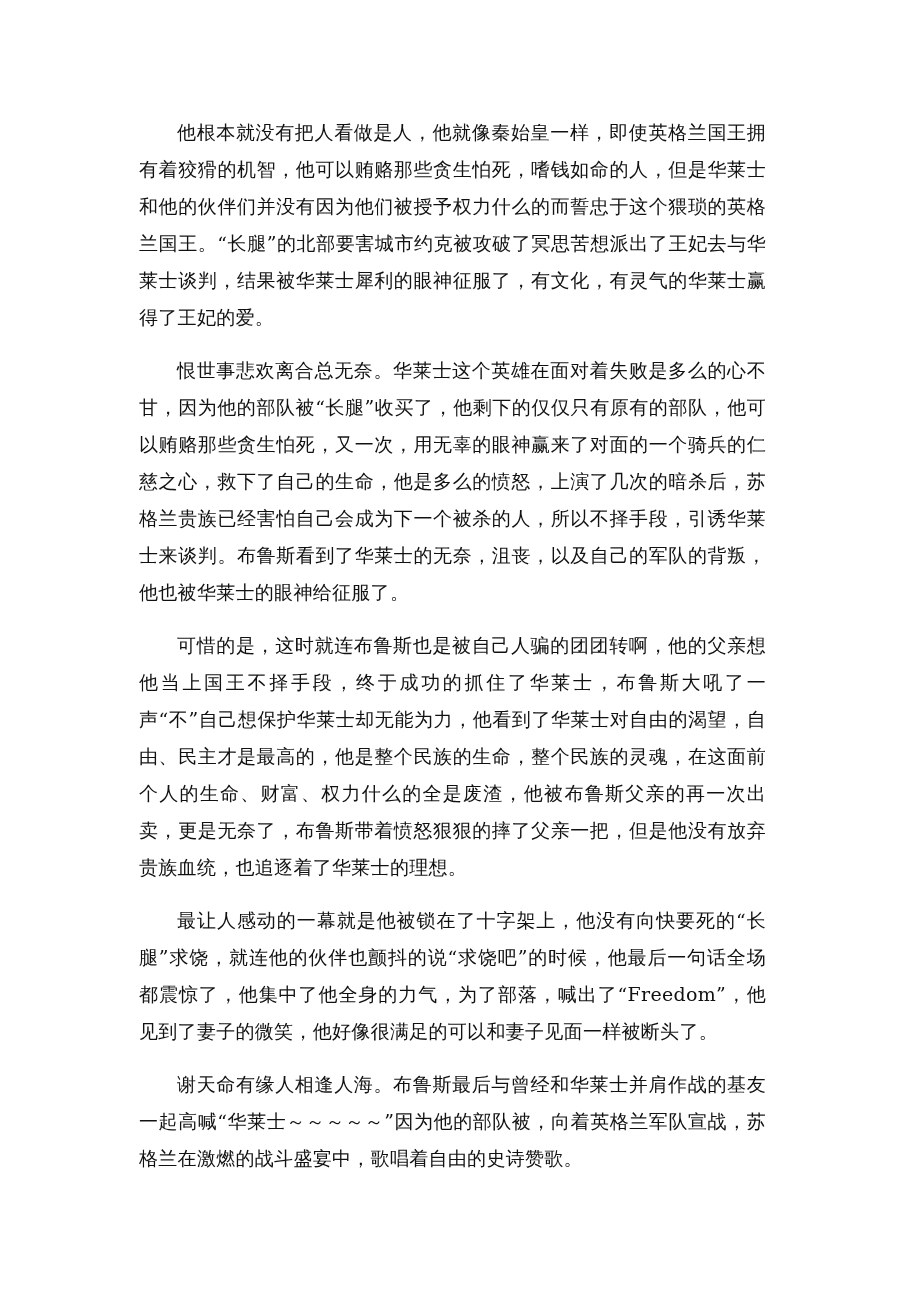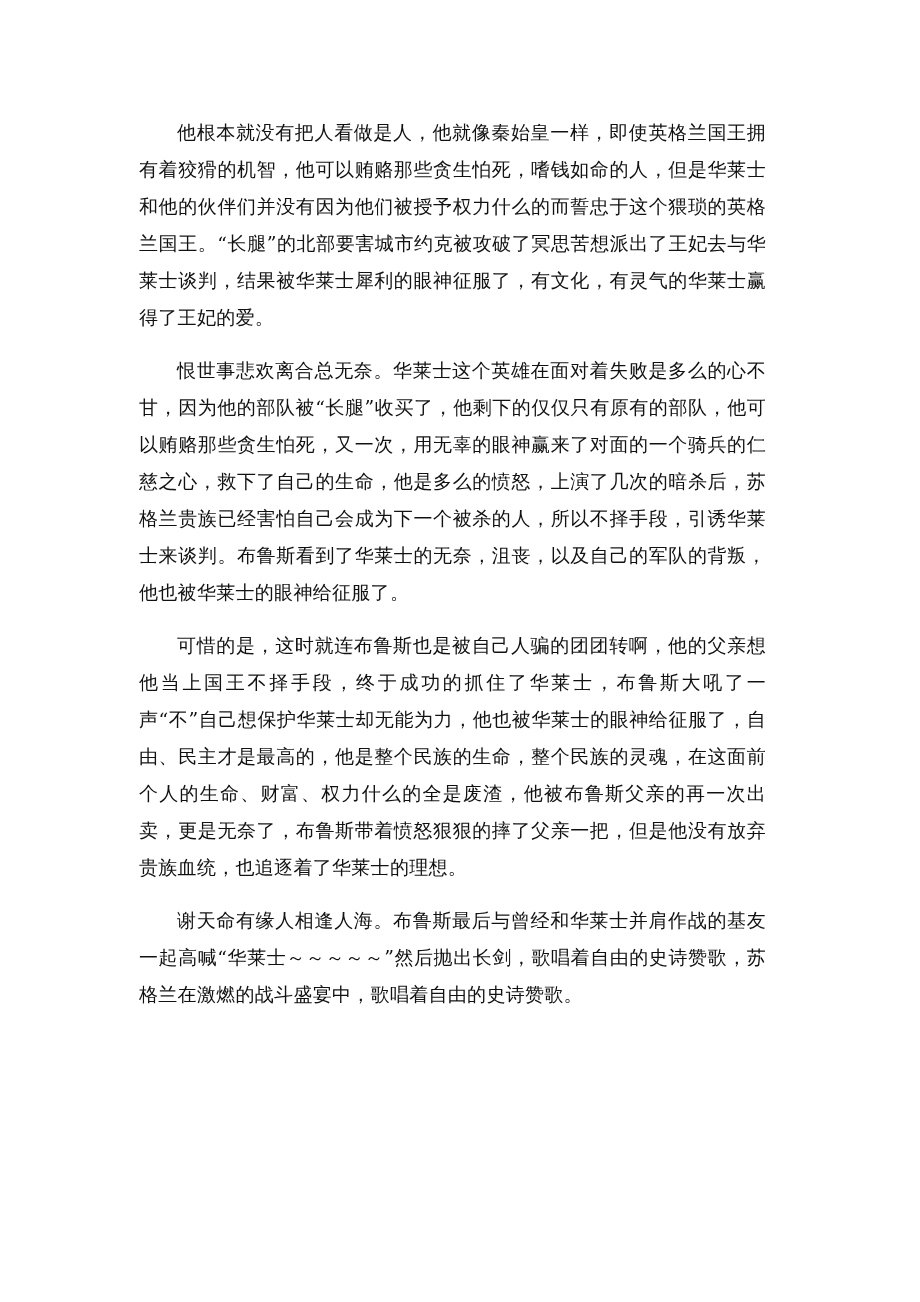--- a/index.html
+++ b/index.html
@@ -31,15 +31,16 @@
       word-break: break-all;
       letter-spacing: 0.3px;
     }
   </style>
 </head>
 <body>
 
 <div class="page">
   <p class="para">他根本就没有把人看做是人，他就像秦始皇一样，即使英格兰国王拥有着狡猾的机智，他可以贿赂那些贪生怕死，嗜钱如命的人，但是华莱士和他的伙伴们并没有因为他们被授予权力什么的而誓忠于这个猥琐的英格兰国王。“长腿”的北部要害城市约克被攻破了冥思苦想派出了王妃去与华莱士谈判，结果被华莱士犀利的眼神征服了，有文化，有灵气的华莱士赢得了王妃的爱。</p>
   <p class="para">恨世事悲欢离合总无奈。华莱士这个英雄在面对着失败是多么的心不甘，因为他的部队被“长腿”收买了，他剩下的仅仅只有原有的部队，他可以贿赂那些贪生怕死，又一次，用无辜的眼神赢来了对面的一个骑兵的仁慈之心，救下了自己的生命，他是多么的愤怒，上演了几次的暗杀后，苏格兰贵族已经害怕自己会成为下一个被杀的人，所以不择手段，引诱华莱士来谈判。布鲁斯看到了华莱士的无奈，沮丧，以及自己的军队的背叛，他也被华莱士的眼神给征服了。</p>
-  <p class="para">可惜的是，这时就连布鲁斯也是被自己人骗的团团转啊，他的父亲想他当上国王不择手段，终于成功的抓住了华莱士，布鲁斯大吼了一声“不”自己想保护华莱士却无能为力，他也被华莱士的眼神给征服了，自由、民主才是最高的，他是整个民族的生命，整个民族的灵魂，在这面前个人的生命、财富、权力什么的全是废渣，他被布鲁斯父亲的再一次出卖，更是无奈了，布鲁斯带着愤怒狠狠的摔了父亲一把，但是他没有放弃贵族血统，也追逐着了华莱士的理想。</p>
-  <p class="para">谢天命有缘人相逢人海。布鲁斯最后与曾经和华莱士并肩作战的基友一起高喊“华莱士～～～～～”然后抛出长剑，歌唱着自由的史诗赞歌，苏格兰在激燃的战斗盛宴中，歌唱着自由的史诗赞歌。</p>
+  <p class="para">可惜的是，这时就连布鲁斯也是被自己人骗的团团转啊，他的父亲想他当上国王不择手段，终于成功的抓住了华莱士，布鲁斯大吼了一声“不”自己想保护华莱士却无能为力，他看到了华莱士对自由的渴望，自由、民主才是最高的，他是整个民族的生命，整个民族的灵魂，在这面前个人的生命、财富、权力什么的全是废渣，他被布鲁斯父亲的再一次出卖，更是无奈了，布鲁斯带着愤怒狠狠的摔了父亲一把，但是他没有放弃贵族血统，也追逐着了华莱士的理想。</p>
+  <p class="para">最让人感动的一幕就是他被锁在了十字架上，他没有向快要死的“长腿”求饶，就连他的伙伴也颤抖的说“求饶吧”的时候，他最后一句话全场都震惊了，他集中了他全身的力气，为了部落，喊出了“Freedom”，他见到了妻子的微笑，他好像很满足的可以和妻子见面一样被断头了。</p>
+  <p class="para">谢天命有缘人相逢人海。布鲁斯最后与曾经和华莱士并肩作战的基友一起高喊“华莱士～～～～～”因为他的部队被，向着英格兰军队宣战，苏格兰在激燃的战斗盛宴中，歌唱着自由的史诗赞歌。</p>
 </div>
 
 </body></html>

